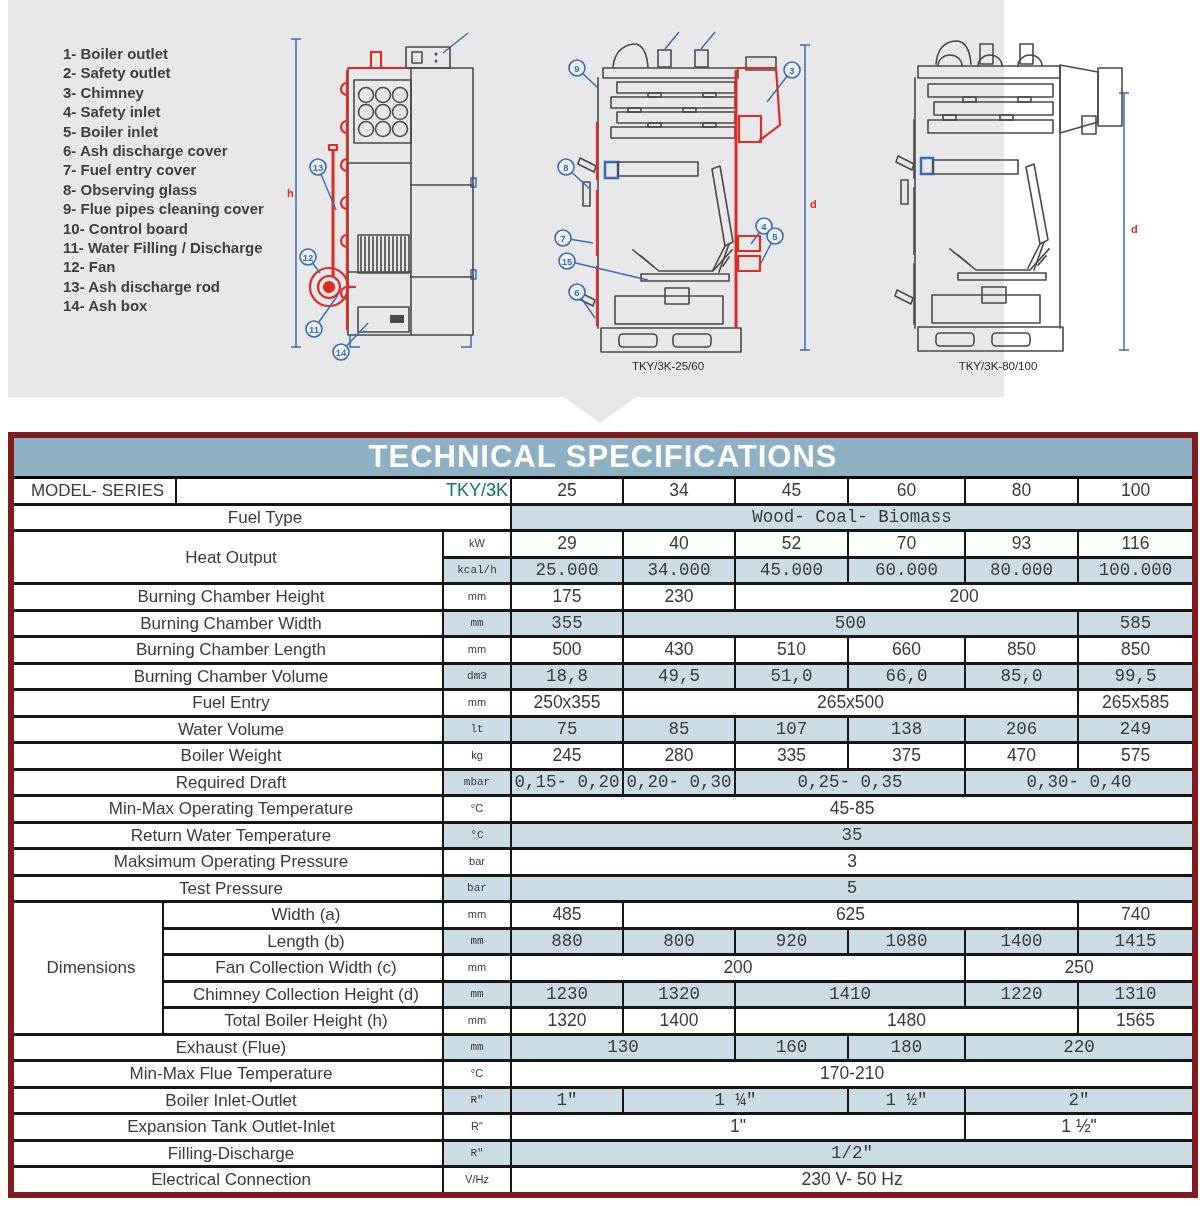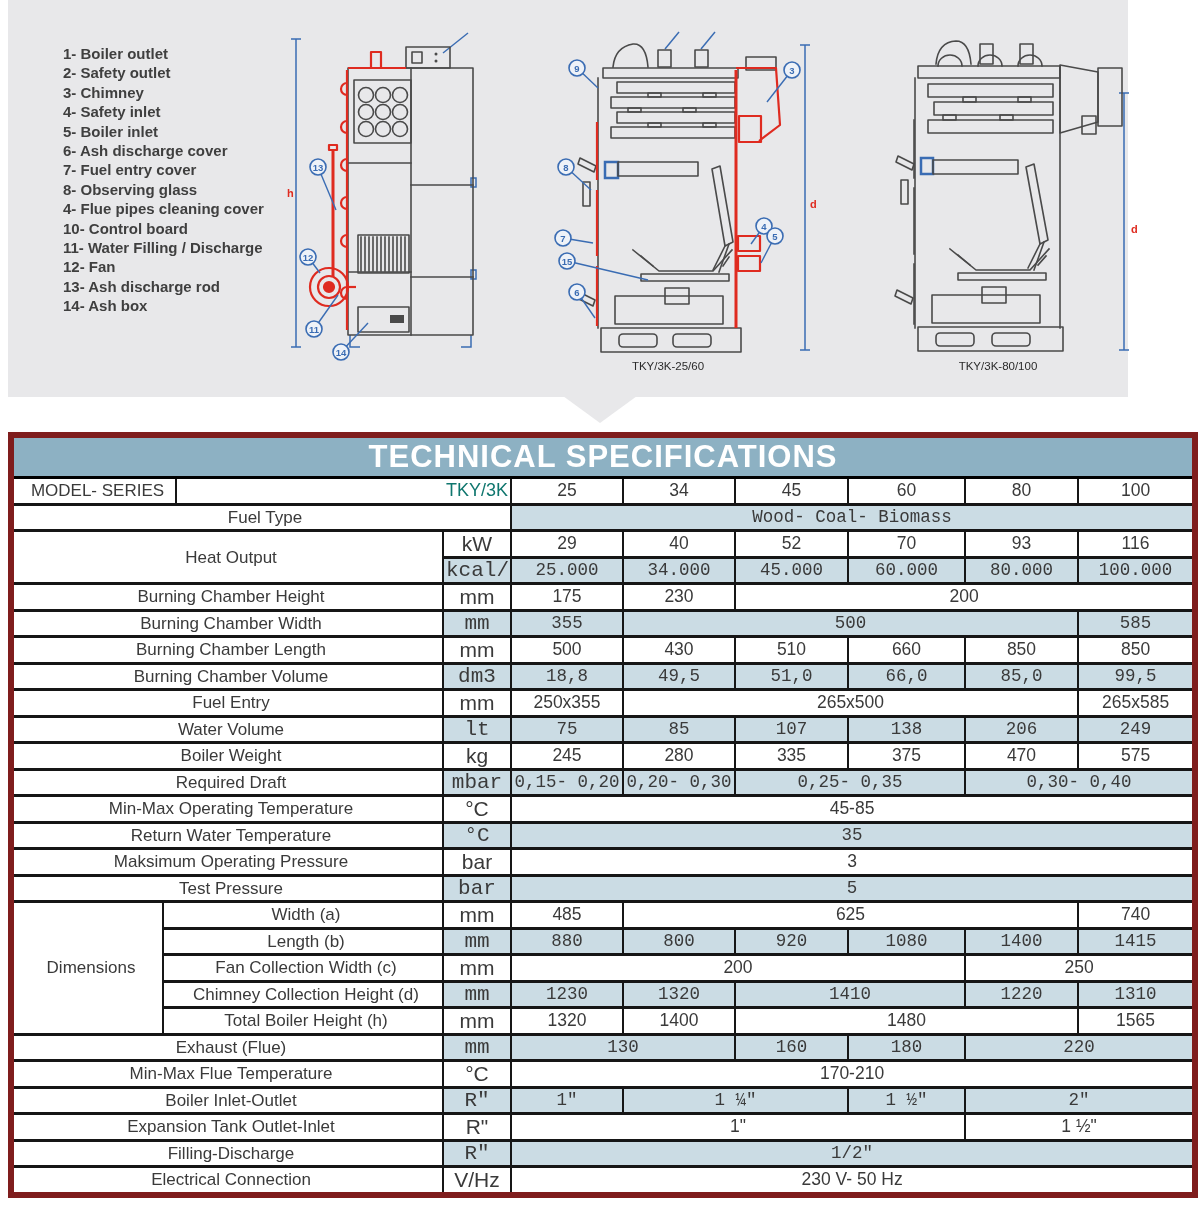--- a/index.html
+++ b/index.html
@@ -4,21 +4,21 @@
 <style>
   :root{
     --hdr:#8db1c3; --shade:#cbdce4; --red:#df2b20; --blue:#3a6cb3;
     --ink:#3a3a3a; --line:#4a4a4a; --panel:#e8e8ea;
   }
   html,body{margin:0;padding:0;}
   body{
     width:1200px;height:1206px;position:relative;background:#fff;overflow:hidden;
     font-family:"Liberation Sans",sans-serif;
   }
-  .panel{position:absolute;left:8px;top:0;width:1120px;height:397px;background:var(--panel);}
+  .panel{position:absolute;left:8px;top:0;width:996px;height:397px;background:var(--panel);}
   .notch{position:absolute;left:563px;top:396px;width:0;height:0;
     border-left:37px solid transparent;border-right:37px solid transparent;
     border-top:27px solid var(--panel);}
   .parts{position:absolute;left:55px;top:44px;color:#3f3f3f;font-size:15px;line-height:19.4px;font-weight:bold;}
   .dia{position:absolute;}
   .dia.left{left:278px;top:25px;}
   .dia.mid{left:545px;top:30px;}
   .dia.right{left:860px;top:30px;}
 
   
@@ -40,37 +40,37 @@
     background:var(--hdr);color:#fff;font-size:31px;font-weight:bold;letter-spacing:1px;
     height:38px;border-bottom:3px solid #000;text-align:center;padding:0;
   }
   td{
     border:2px solid #161616;border-top-width:3px;border-bottom-width:3px;
     height:23.5px;line-height:23px;font-size:17.5px;color:var(--ink);
     text-align:center;padding:0 2px;overflow:hidden;white-space:nowrap;
   }
   td.lbl,td.sub,td.grp{text-align:center;padding-left:8px;font-size:17px;}
   td.model{text-align:right;padding-left:12px;font-size:18px;color:#0f766e;}
-  td.unit{font-size:21px;margin-left:28px;}
+  td.unit{font-size:11px;margin-left:28px;}
   td.sh{background:var(--shade);font-family:Liberation Mono, monospace;}
 </style>
 </head>
 <body>
 
 <div class="panel">
   <div class="parts">
       <div>1- Boiler outlet</div>
       <div>2- Safety outlet</div>
       <div>3- Chimney</div>
       <div>4- Safety inlet</div>
       <div>5- Boiler inlet</div>
       <div>6- Ash discharge cover</div>
       <div>7- Fuel entry cover</div>
       <div>8- Observing glass</div>
-      <div>4- Flue pipes cleaning cover</div>
+      <div>9- Flue pipes cleaning cover</div>
       <div>10- Control board</div>
       <div>11- Water Filling / Discharge</div>
       <div>12- Fan</div>
       <div>13- Ash discharge rod</div>
       <div>14- Ash box</div>
     </div>
 
   <svg class="dia left" width="240" height="350" viewBox="0 0 240 350">
     <g class="blu">
       <line x1="10" y1="14" x2="10" y2="322"></line>

